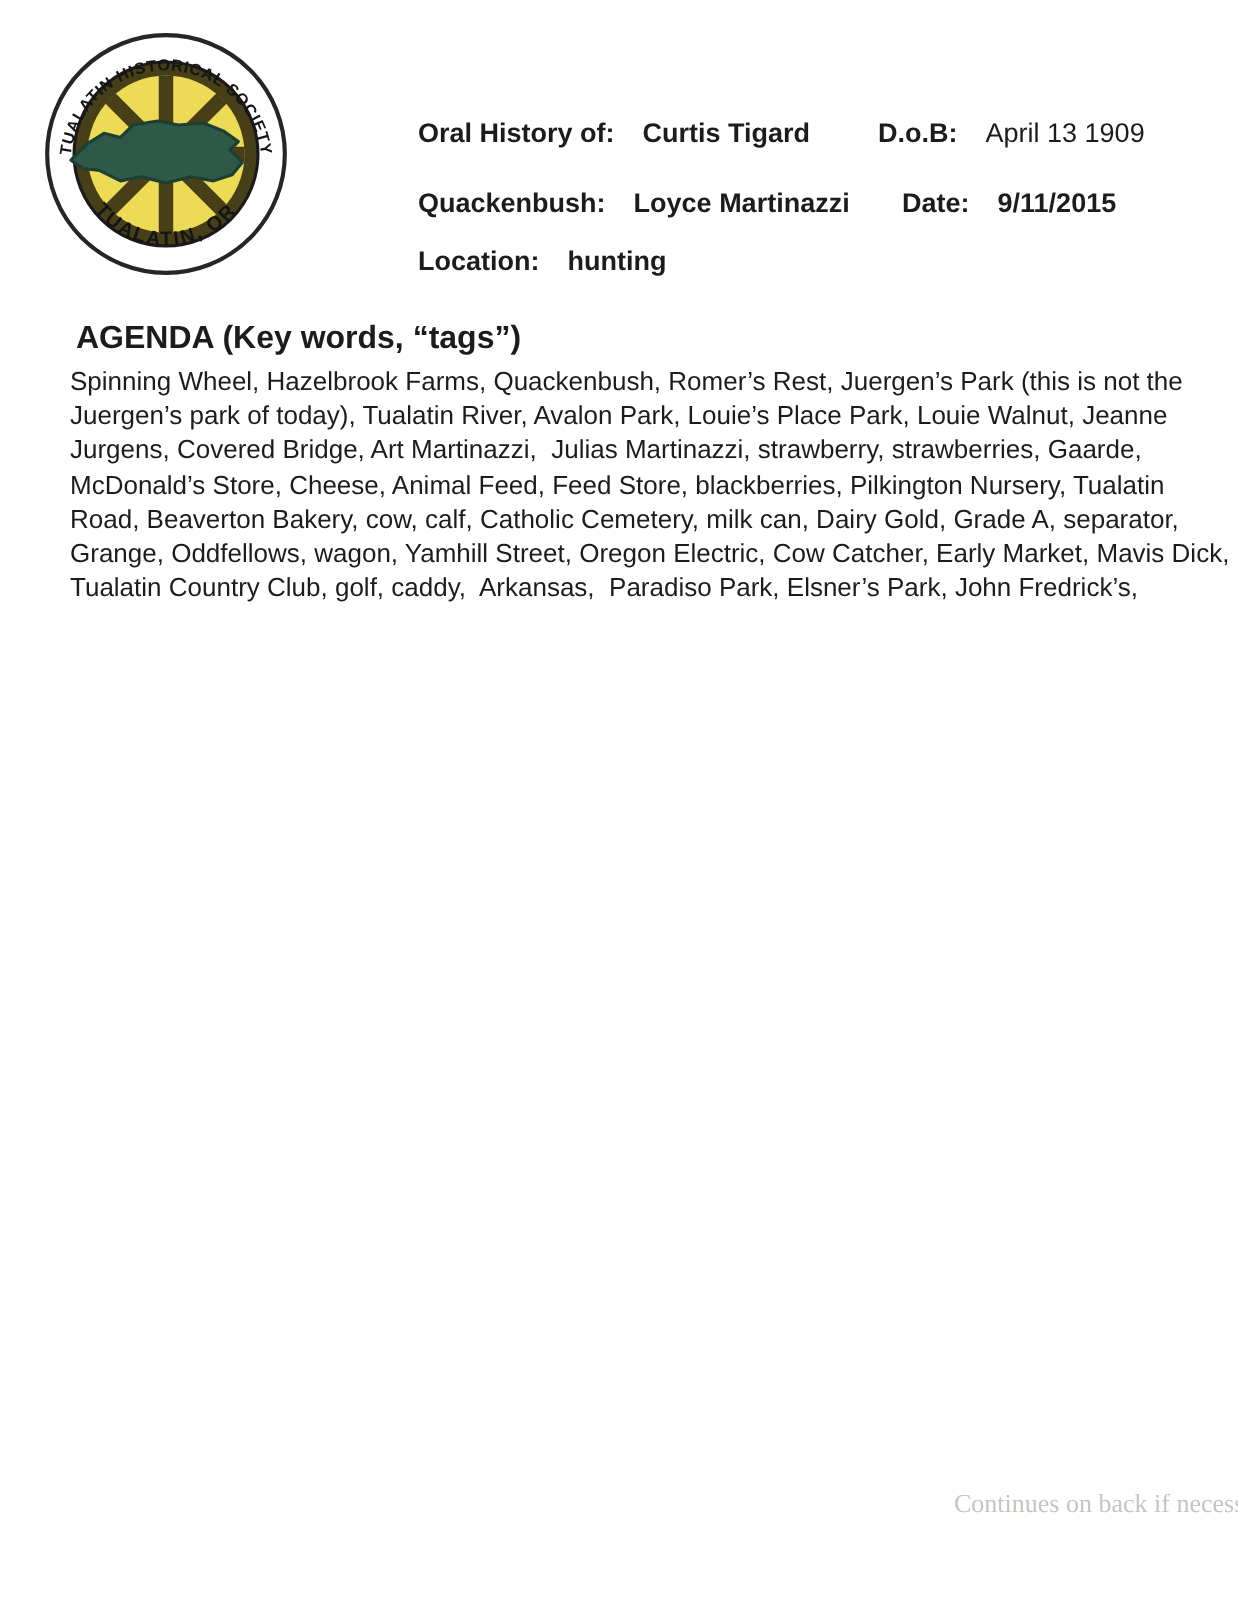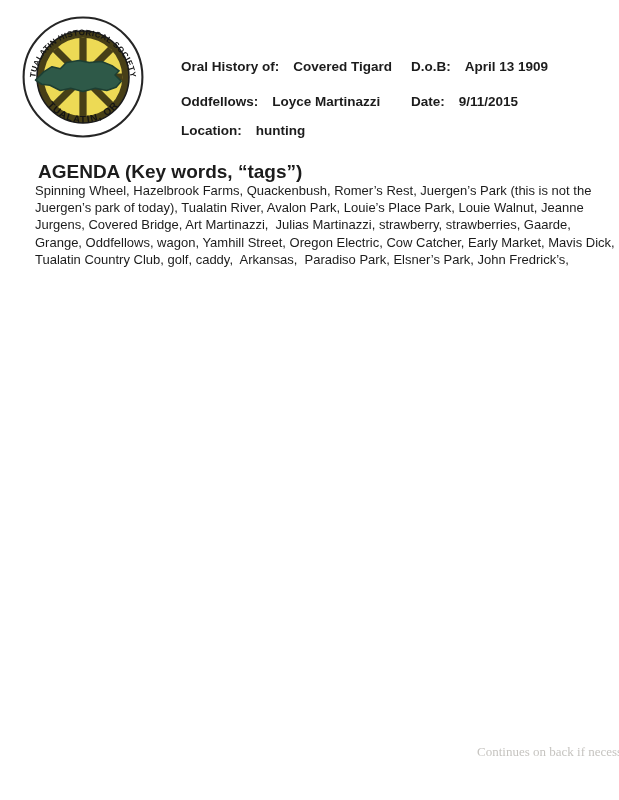--- a/index.html
+++ b/index.html
@@ -17,30 +17,30 @@
   .logo {
     position: absolute;
     left: 21px;
     top: 15px;
     width: 124px;
     height: 124px;
   }
 
   
   .hdr-row { position: absolute; white-space: pre; font-size: 13.5px; }
-  .hdr-label { font-weight: bold; }
+  .hdr-label { font-weight: bold; margin-left: 28px; }
   .hdr-value { font-weight: bold; margin-left: 14px; }
-  .hdr-value.regular { font-weight: bold; text-align: center; }
+  .hdr-value.regular { font-weight: normal; text-align: center; }
 
   
   .agenda-heading {
     position: absolute;
     left: 38px;
     top: 161px;
-    font-size: 19px;
+    font-size: 16px;
     font-weight: bold;
     white-space: pre;
   }
   .agenda-body {
     position: absolute;
     left: 35px;
     top: 182px;
     width: 575px;
     font-size: 13px;
     line-height: 17.2px;
@@ -85,41 +85,43 @@
     <path d="M 14,63 L 22,55 L 30,50 L 38,52 L 44,46 L 56,44 L 66,46 L 78,45 L 88,49 L 95,54 L 91,58 L 97,64 L 92,70 L 83,73 L 72,71 L 60,74 L 48,71 L 38,73 L 28,68 L 20,67 Z" fill="#2e5948" stroke="#1d3e32" stroke-width="1.5" stroke-linejoin="round"></path>
     <text font-family="Liberation Sans, sans-serif" font-size="7.8" font-weight="bold" fill="#141414" letter-spacing="0.4" text-anchor="middle">
       <textPath href="#arcTop" startOffset="50%">TUALATIN HISTORICAL SOCIETY</textPath>
     </text>
     <text font-family="Liberation Sans, sans-serif" font-size="9.5" font-weight="bold" fill="#141414" letter-spacing="1.1" text-anchor="middle">
       <textPath href="#arcBottom" startOffset="50%">TUALATIN, OR</textPath>
     </text>
   </svg>
 
   <div class="hdr-row" style="left:166px; top:44px;">
-    <span class="hdr-label">Oral History of:</span><span class="hdr-value">Covered Tigard</span>
+    <span class="hdr-label">Oral History of:</span><span class="hdr-value">Curtis Tigard</span>
   </div>
   <div class="hdr-row" style="left:166px; top:79px;">
-    <span class="hdr-label">Oddfellows:</span><span class="hdr-value">Loyce Martinazzi</span>
+    <span class="hdr-label">Quackenbush:</span><span class="hdr-value">Loyce Martinazzi</span>
   </div>
   <div class="hdr-row" style="left:166px; top:108px;">
     <span class="hdr-label">Location:</span><span class="hdr-value">hunting</span>
   </div>
 
   <div class="hdr-row" style="left:396px; top:44px;">
     <span class="hdr-label">D.o.B:</span><span class="hdr-value regular">April 13 1909</span>
   </div>
-  <div class="hdr-row" style="left:396px; top:79px;text-align:center;">
+  <div class="hdr-row" style="left:408px; top:79px;text-align:center;">
     <span class="hdr-label">Date:</span><span class="hdr-value">9/11/2015</span>
   </div>
 
   <div class="agenda-heading">AGENDA (Key words, “tags”)</div>
 
   <div class="agenda-body">
     <div class="agenda-line">Spinning Wheel, Hazelbrook Farms, Quackenbush, Romer’s Rest, Juergen’s Park (this is not the</div>
     <div class="agenda-line">Juergen’s park of today), Tualatin River, Avalon Park, Louie’s Place Park, Louie Walnut, Jeanne</div>
     <div class="agenda-line">Jurgens, Covered Bridge, Art Martinazzi,  Julias Martinazzi, strawberry, strawberries, Gaarde,</div>
+    <div class="agenda-line">McDonald’s Store, Cheese, Animal Feed, Feed Store, blackberries, Pilkington Nursery, Tualatin</div>
+    <div class="agenda-line">Road, Beaverton Bakery, cow, calf, Catholic Cemetery, milk can, Dairy Gold, Grade A, separator,</div>
     <div class="agenda-line">Grange, Oddfellows, wagon, Yamhill Street, Oregon Electric, Cow Catcher, Early Market, Mavis Dick,</div>
     <div class="agenda-line">Tualatin Country Club, golf, caddy,  Arkansas,  Paradiso Park, Elsner’s Park, John Fredrick’s,</div>
   </div>
 
   <div class="footer-note">Continues on back if necessary</div>
 
 </div>
 
 </body></html>

